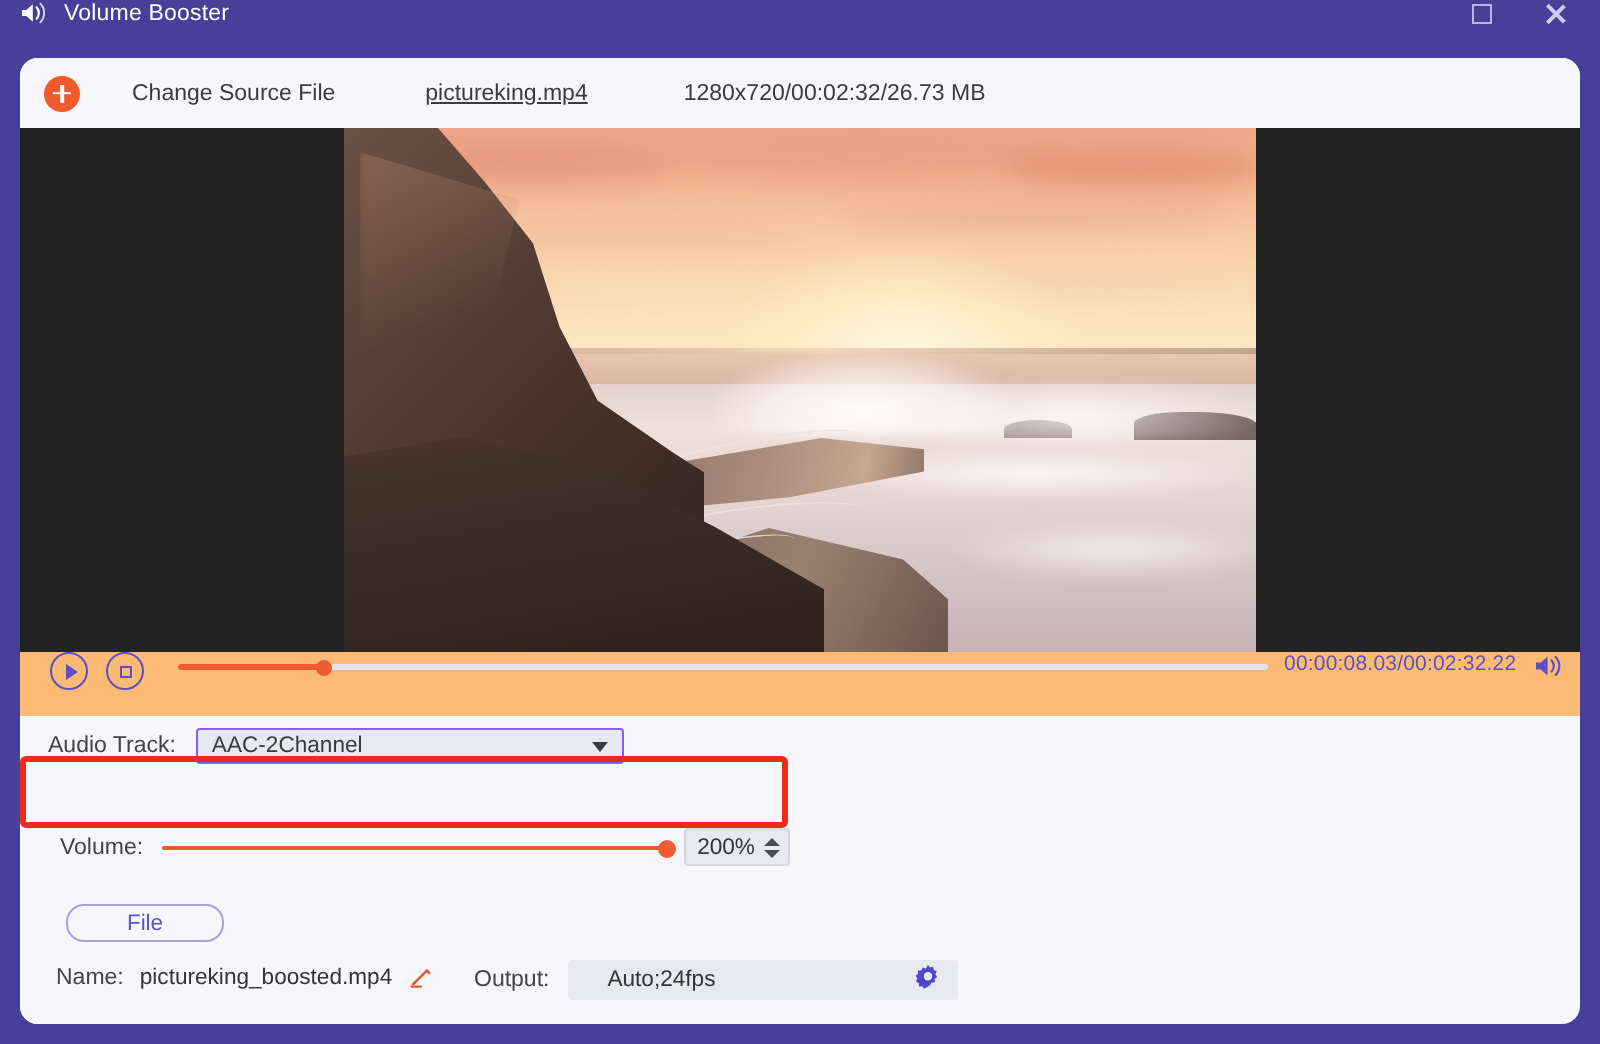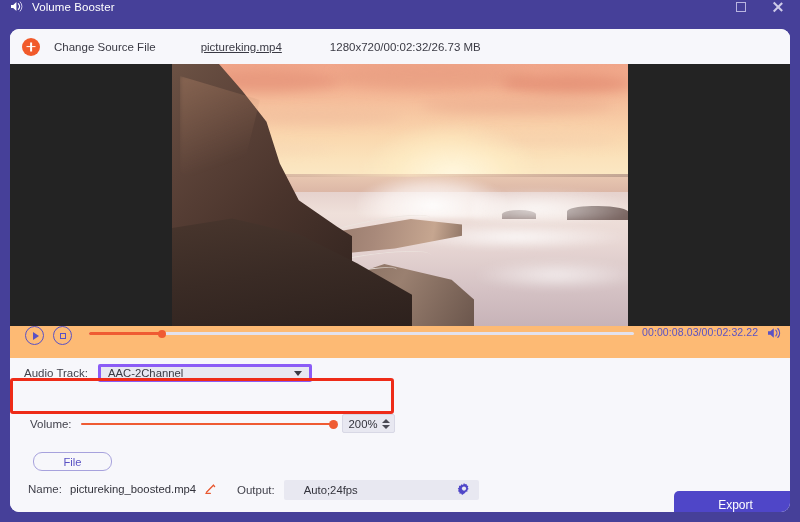--- a/index.html
+++ b/index.html
@@ -106,21 +106,21 @@
     cursor: pointer;
     flex: none;
   }
   .plus-btn:before, .plus-btn:after {
     content:""; position:absolute; background:#fff;
     left: 50%; top: 50%;
   }
   .plus-btn:before { width: 9px; height: 1.8px; transform: translate(-50%,-50%); }
   .plus-btn:after  { width: 1.8px; height: 9px; transform: translate(-50%,-50%); }
 
-  .chg-label { margin-left: 14px; cursor: pointer; white-space: nowrap; }
+  .chg-label { margin-left: 26px; cursor: pointer; white-space: nowrap; }
   .src-name  { margin-left: 45px; white-space: nowrap; text-decoration: underline; }
   .src-meta  { margin-left: 48px; white-space: nowrap; }
 
   
   .preview {
     position: absolute;
     top: 35px; left: 0;
     width: 780px;
     height: 262px;
     background: #232323;
@@ -329,21 +329,21 @@
     white-space: nowrap;
   }
 
   
   .at-row { top: 6px; left: 14px; }
   .select {
     margin-left: 10px;
     width: 214px;
     height: 18px;
     background: #e8e8f1;
-    border: 3px solid #8b5cf6;
+    border: 1px solid #8b5cf6;
     border-radius: 2px;
     display: flex;
     align-items: center;
     padding: 0 7px;
     box-sizing: border-box;
     font-size: 11.3px;
     color: #3a3a44;
     cursor: pointer;
     position: relative;
   }
@@ -625,20 +625,19 @@
           <span>Auto;24fps</span>
           <span class="gear">
             <svg width="14" height="14" viewBox="0 0 14 14">
               <path d="M7 0.9l.9 1.4 1.6-.4.4 1.6 1.5.6-.7 1.5.9 1.4-1.3 1 .2 1.6-1.7.1-.8 1.4L6.5 12l-1.4.9-1-1.3-1.6.2-.1-1.7L1 9.3l.7-1.5L.8 6.4l1.3-1L1.9 3.8l1.7-.1.8-1.4L6 2.9z" fill="#4f46c8"></path>
               <circle cx="7" cy="6.6" r="2.1" fill="#e8e8f1"></circle>
             </svg>
           </span>
         </div>
       </div>
 
-      <button class="export-btn">Export</button>
     </div>
 
   </div>
 
   <div class="highlight-box"></div>
 
 </div>
 
 </body></html>

